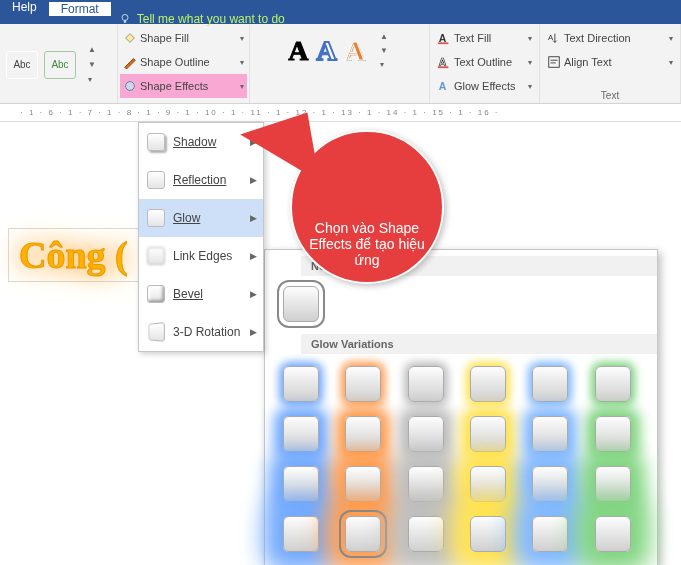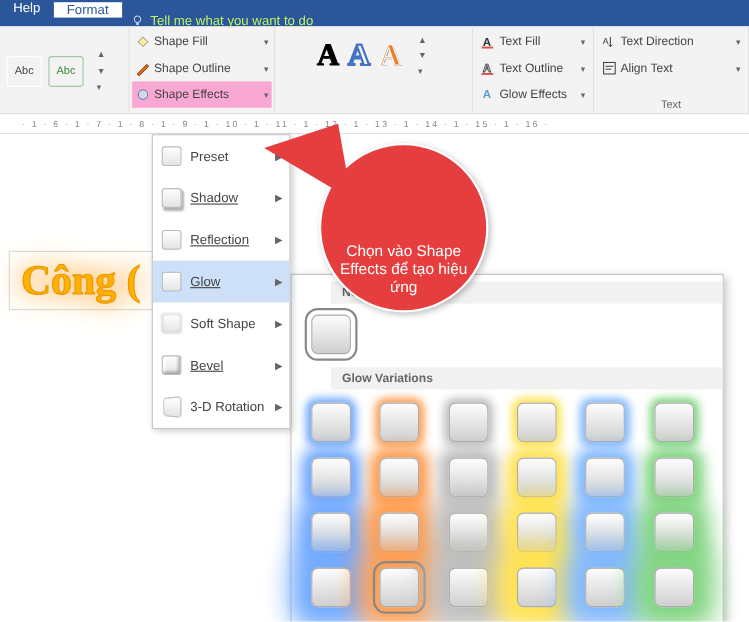--- a/index.html
+++ b/index.html
@@ -183,42 +183,37 @@
   </div>
 </div>
 
 <div class="ruler">· 1 · 6 · 1 · 7 · 1 · 8 · 1 · 9 · 1 · 10 · 1 · 11 · 1 · 12 · 1 · 13 · 1 · 14 · 1 · 15 · 1 · 16 ·</div>
 
 <div class="doc">
   <div class="sample-text">Công (</div>
 
   <div class="fx-menu">
     <div class="fx-item">
-        <span class="fx-swatch"></span>
-        <span>Preset</span>
-        <span class="sub">▶</span>
-      </div>
-    <div class="fx-item">
         <span class="fx-swatch" style="box-shadow:2px 2px 2px rgba(0,0,0,.3);"></span>
         <span class="underline">Shadow</span>
         <span class="sub">▶</span>
       </div>
     <div class="fx-item">
         <span class="fx-swatch"></span>
         <span class="underline">Reflection</span>
         <span class="sub">▶</span>
       </div>
     <div class="fx-item hovered">
         <span class="fx-swatch" style="box-shadow:0 0 6px 3px #cde0ff;"></span>
         <span class="underline">Glow</span>
         <span class="sub">▶</span>
       </div>
     <div class="fx-item">
         <span class="fx-swatch" style="filter:blur(1px);"></span>
-        <span>Soft Shape</span>
+        <span>Link Edges</span>
         <span class="sub">▶</span>
       </div>
     <div class="fx-item">
         <span class="fx-swatch" style="box-shadow:inset -2px -2px 3px rgba(0,0,0,.3),inset 2px 2px 3px #fff;"></span>
         <span class="underline">Bevel</span>
         <span class="sub">▶</span>
       </div>
     <div class="fx-item">
         <span class="fx-swatch rot"></span>
         <span>3-D Rotation</span>

